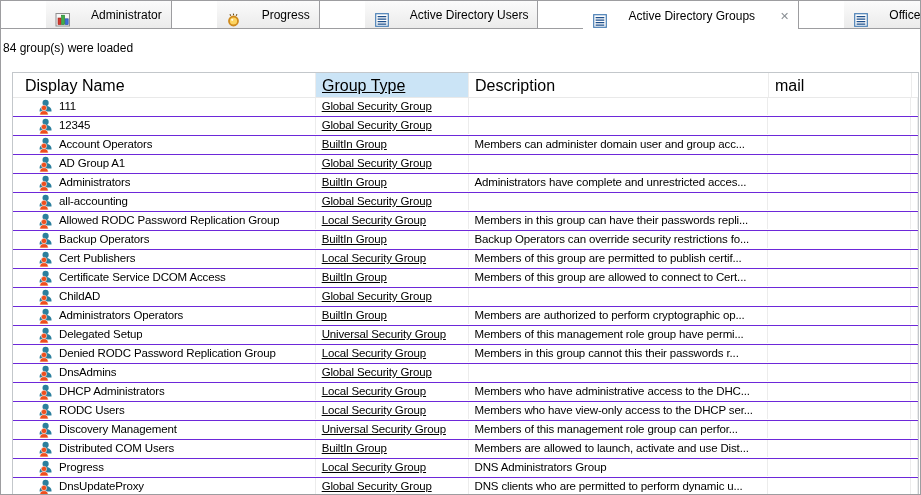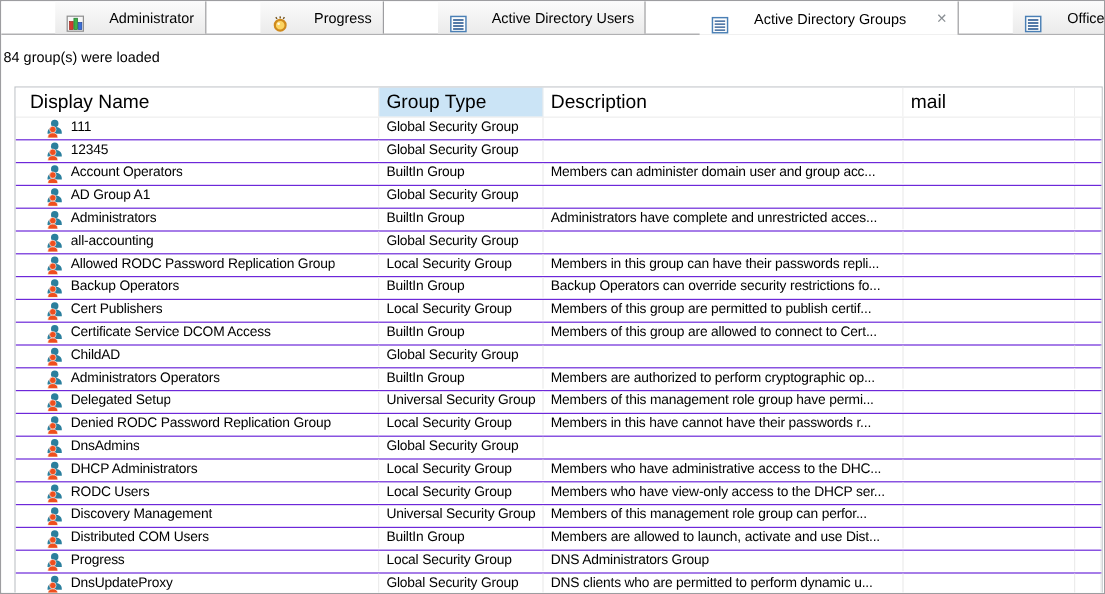--- a/index.html
+++ b/index.html
@@ -38,21 +38,21 @@
     border:1px solid #c3c7cb;background:#fff;overflow:hidden;
   }
   .thead{display:flex;height:24px;border-bottom:1px solid #e9e9e9;}
   .th{
     box-sizing:border-box;font-size:16px;padding:4px 0 0 6px;white-space:nowrap;
     overflow:hidden;border-right:1px solid #ececec;background:#fff;cursor:default;
   }
   .th.c0{padding-left:12px;}
   .th.sorted{background:#cbe4f6;}
   .c0{width:303px;}
-  .c1{width:137px;}
+  .c1{width:153px;text-decoration:underline;}
   .c2{width:300px;}
   .c3{width:143px;}
   .fillc{flex:1;border-right:none;}
   .tr{display:flex;height:18px;border-bottom:1px solid #6d28d9;}
   .td{
     box-sizing:border-box;height:17px;line-height:17px;font-size:11.5px;
     letter-spacing:-0.15px;white-space:nowrap;overflow:hidden;
     border-right:1px solid #ececec;padding-left:6px;
   }
   .td.c0{padding-left:24px;display:flex;align-items:center;gap:6px;}
@@ -324,21 +324,21 @@
             <div class="td c0">
               <span class="gicon"><svg width="16" height="16" viewBox="0 0 16 16">
     <circle cx="8.6" cy="3.9" r="3.1" fill="#2b7f9d"></circle>
     <path d="M2.6 11.9 C2.6 8.5 5 6.9 8.6 6.9 C12.2 6.9 14.5 8.5 14.5 11.9 L14.5 12.5 L2.6 12.5 Z" fill="#2b7f9d"></path>
     <circle cx="7" cy="8.9" r="2.7" fill="#ee4f1e" stroke="#ffffff" stroke-width="0.5"></circle>
     <path d="M2.8 15.9 C2.8 12.9 4.6 11.7 7 11.7 C9.4 11.7 11.2 12.9 11.2 15.9 Z" fill="#ee4f1e" stroke="#ffffff" stroke-width="0.5"></path>
   </svg></span>
               <span class="ct">Denied RODC Password Replication Group</span>
             </div>
             <div class="td c1">Local Security Group</div>
-            <div class="td c2">Members in this have cannot have their passwords r...</div>
+            <div class="td c2">Members in this group cannot this their passwords r...</div>
             <div class="td c3"></div>
             <div class="td fillc"></div>
           </div>
           <div class="tr">
             <div class="td c0">
               <span class="gicon"><svg width="16" height="16" viewBox="0 0 16 16">
     <circle cx="8.6" cy="3.9" r="3.1" fill="#2b7f9d"></circle>
     <path d="M2.6 11.9 C2.6 8.5 5 6.9 8.6 6.9 C12.2 6.9 14.5 8.5 14.5 11.9 L14.5 12.5 L2.6 12.5 Z" fill="#2b7f9d"></path>
     <circle cx="7" cy="8.9" r="2.7" fill="#ee4f1e" stroke="#ffffff" stroke-width="0.5"></circle>
     <path d="M2.8 15.9 C2.8 12.9 4.6 11.7 7 11.7 C9.4 11.7 11.2 12.9 11.2 15.9 Z" fill="#ee4f1e" stroke="#ffffff" stroke-width="0.5"></path>

